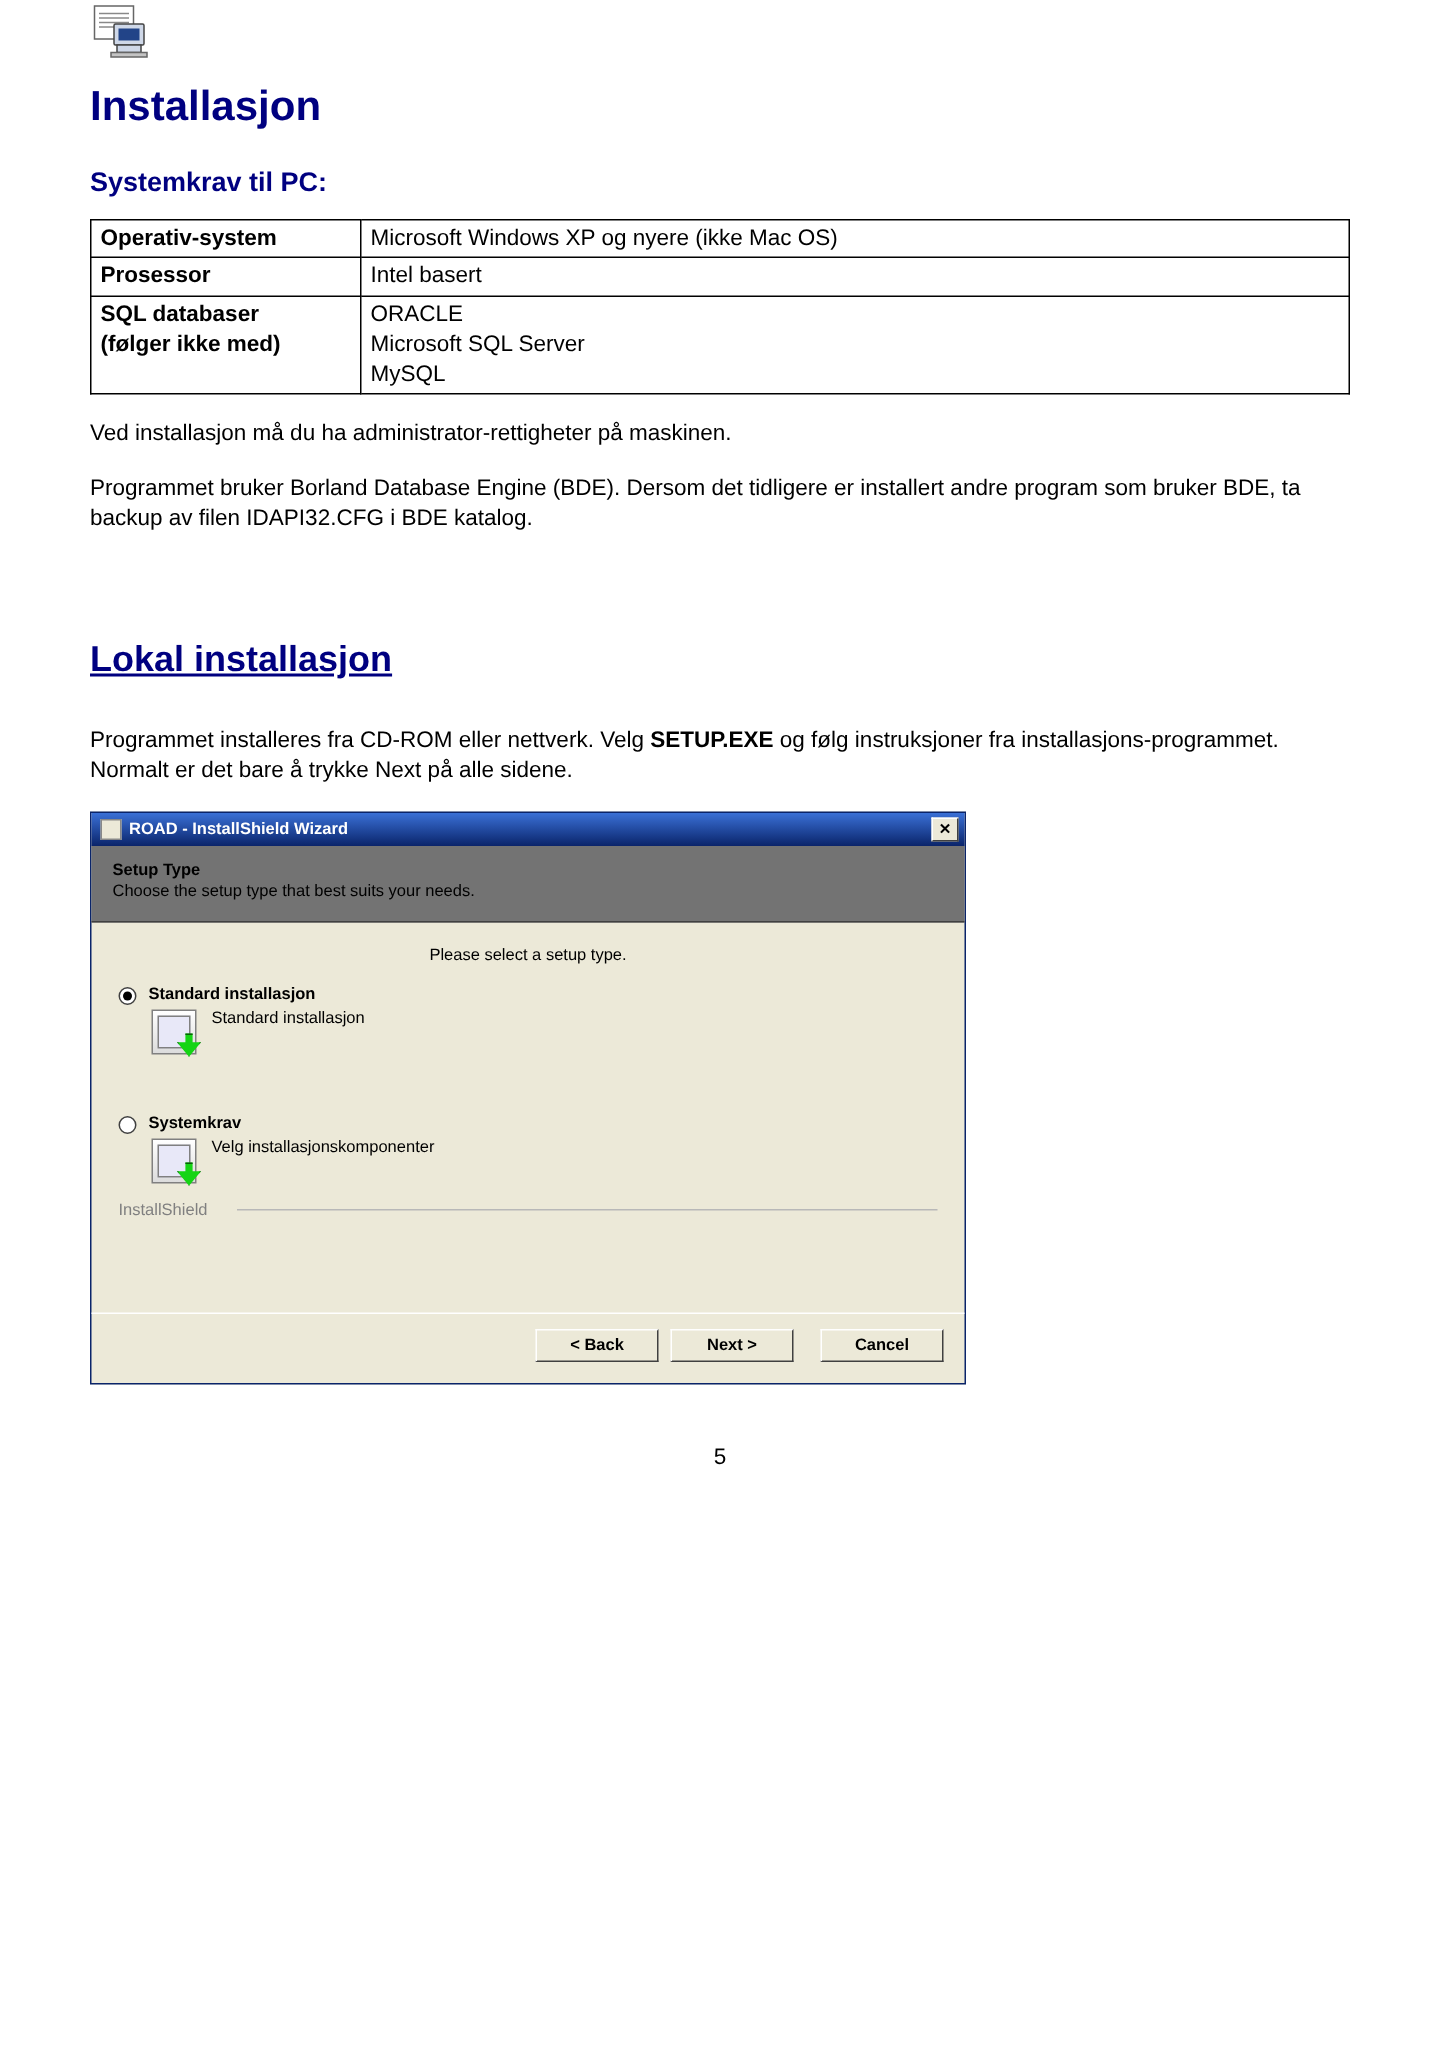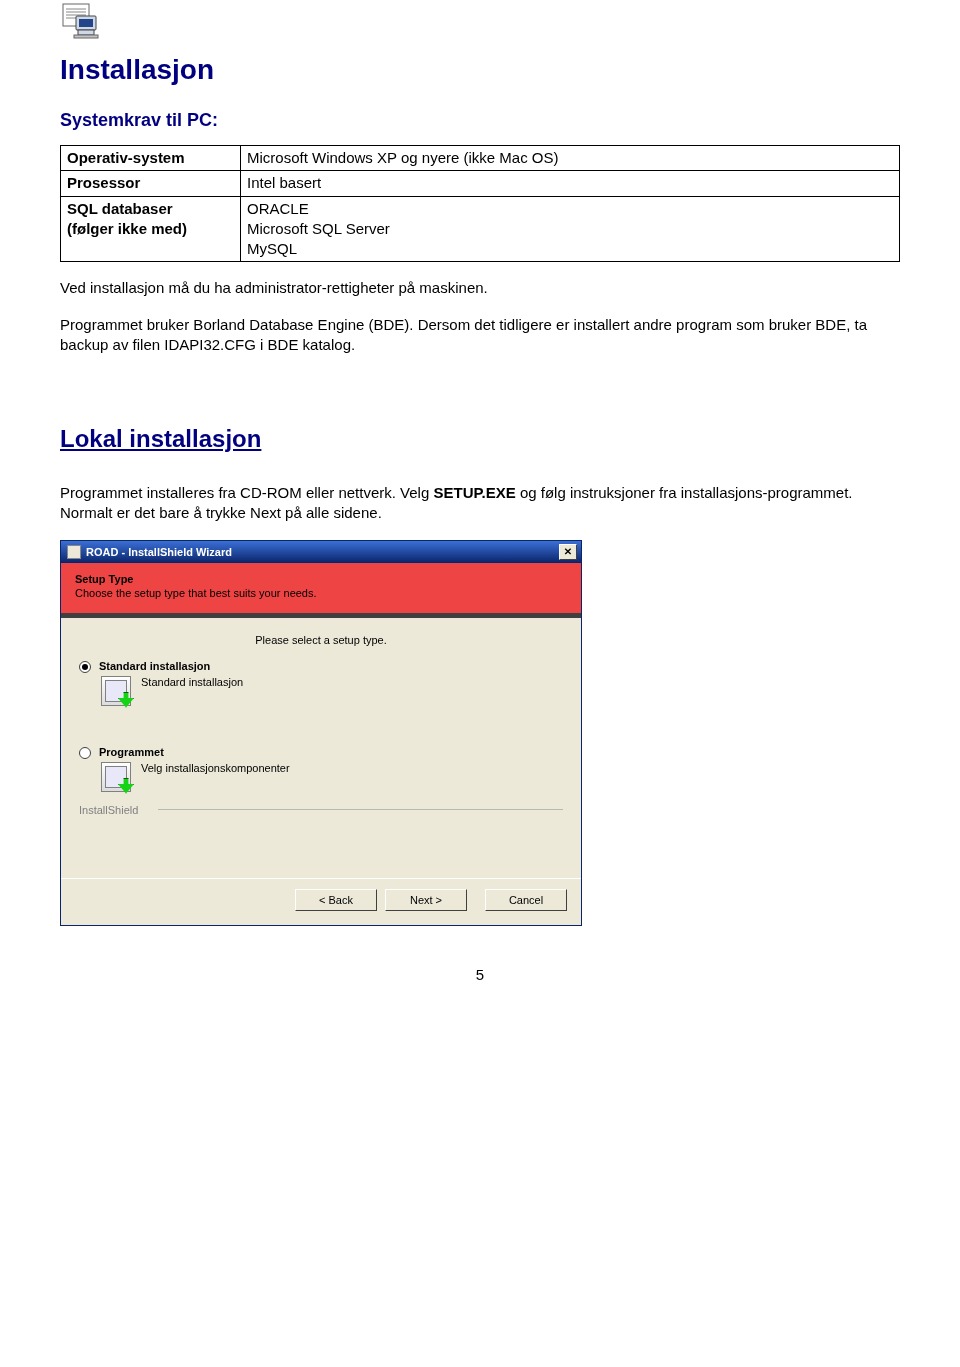--- a/index.html
+++ b/index.html
@@ -57,21 +57,21 @@
     margin: 16px 0;
   }
   .bold { font-weight: bold; }
   .page-number {
     text-align: center;
     font-size: 15px;
     margin-top: 40px;
   }
   
   .wizard {
-    width: 522px;
+    width: 584px;
     background: #ece9d8;
     border: 1px solid #0a246a;
     font-family: Tahoma, sans-serif;
     font-size: 11px;
     color: #000;
     margin-top: 8px;
   }
   .wiz-titlebar {
     background: linear-gradient(180deg,#3a70d6 0%,#0a246a 100%);
     color: #fff;
@@ -85,22 +85,22 @@
   .wiz-titlebar .left { display:flex; align-items:center; gap:5px; }
   .tb-icon {
     width:14px; height:14px; background:#ece9d8; border:1px solid #888;
   }
   .wiz-close {
     width:18px;height:16px;background:#ece9d8;border:1px solid #fff;
     border-right-color:#404040;border-bottom-color:#404040;
     display:flex;align-items:center;justify-content:center;font-size:10px;font-weight:bold;color:#000;
   }
   .wiz-head {
-    background:#ef4444;
-    border-bottom:5px solid #404040;
+    background:#737373;
+    border-bottom:1px solid #404040;
     padding:10px 14px 14px 14px;
   }
   .wiz-head .h1 { font-weight:bold; font-size:11px; margin-bottom:2px; }
   .wiz-head .h2 { font-size:11px; }
   .wiz-body {
     padding:16px 18px 10px 18px;
     min-height:260px;
   }
   .wiz-body .prompt { margin-bottom:14px;text-align:center; }
   .option {
@@ -135,21 +135,21 @@
     padding:4px 0 8px 0;
   }
   .brand-line{flex:1;height:1px;background:#b8b8b8;}
   .wiz-buttons {
     display:flex;justify-content:flex-end;gap:8px;padding:10px 14px 14px 14px;
     border-top:1px solid #fff;
   }
   .btn {
     min-width:82px;height:22px;background:#ece9d8;
     border:1px solid #404040;border-top-color:#fff;border-left-color:#fff;
-    font-family:Tahoma,sans-serif;font-size:11px;text-align:center;line-height:20px;
+    font-family:Tahoma,sans-serif;font-size:11px;text-align:center;line-height:20px;font-weight:bold;
   }
 </style>
 </head>
 <body>
 
 <div class="page">
 
   <svg class="doc-icon" width="42" height="42" viewBox="0 0 42 42">
     <rect x="3" y="4" width="26" height="22" fill="#fff" stroke="#666"></rect>
     <line x1="6" y1="9" x2="26" y2="9" stroke="#888"></line>
@@ -215,21 +215,21 @@
           <div class="opt-row">
             <div class="box-icon"></div>
             <div>Standard installasjon</div>
           </div>
         </div>
       </div>
 
       <div class="option" style="margin-bottom:8px">
         <div class="radio"></div>
         <div style="flex:1">
-          <div class="opt-title">Programmet</div>
+          <div class="opt-title">Systemkrav</div>
           <div class="opt-row">
             <div class="box-icon"></div>
             <div>Velg installasjonskomponenter</div>
           </div>
         </div>
       </div>
 
       <div class="brand-row">
         <span>InstallShield</span>
         <div class="brand-line"></div>

